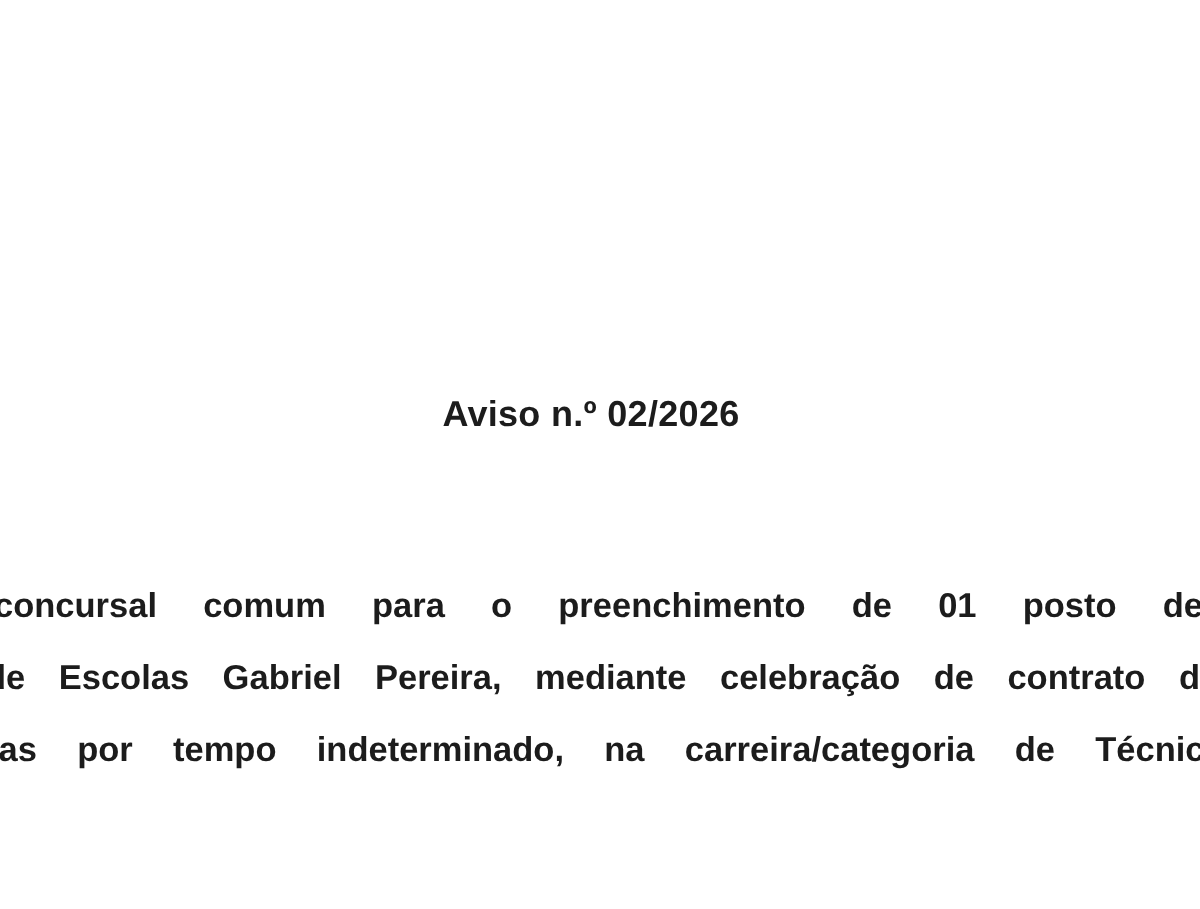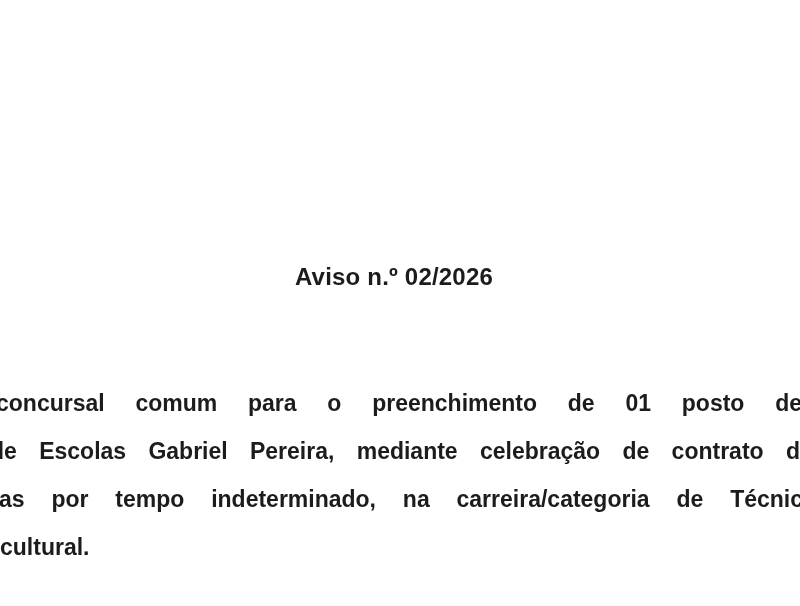--- a/index.html
+++ b/index.html
@@ -59,17 +59,16 @@
 <div class="page" style="color: rgb(28, 28, 28); background: rgb(255, 255, 255); margin-top: 36px;">
 
   <div class="doc-title">Aviso n.º 02/2026</div>
 
   <div class="para-line justified line-1">concursal comum para o preenchimento de 01 posto de</div>
 
   <div class="para-line justified line-2">de Escolas Gabriel Pereira, mediante celebração de contrato d</div>
 
   <div class="para-line justified line-3">as por tempo indeterminado, na carreira/categoria de Técnic</div>
 
-  <div class="para-line line-4">cultural.</div>
 
   <div class="footer-bar" style="background: rgb(13, 13, 13);"></div>
 
 </div>
 
 </body></html>

